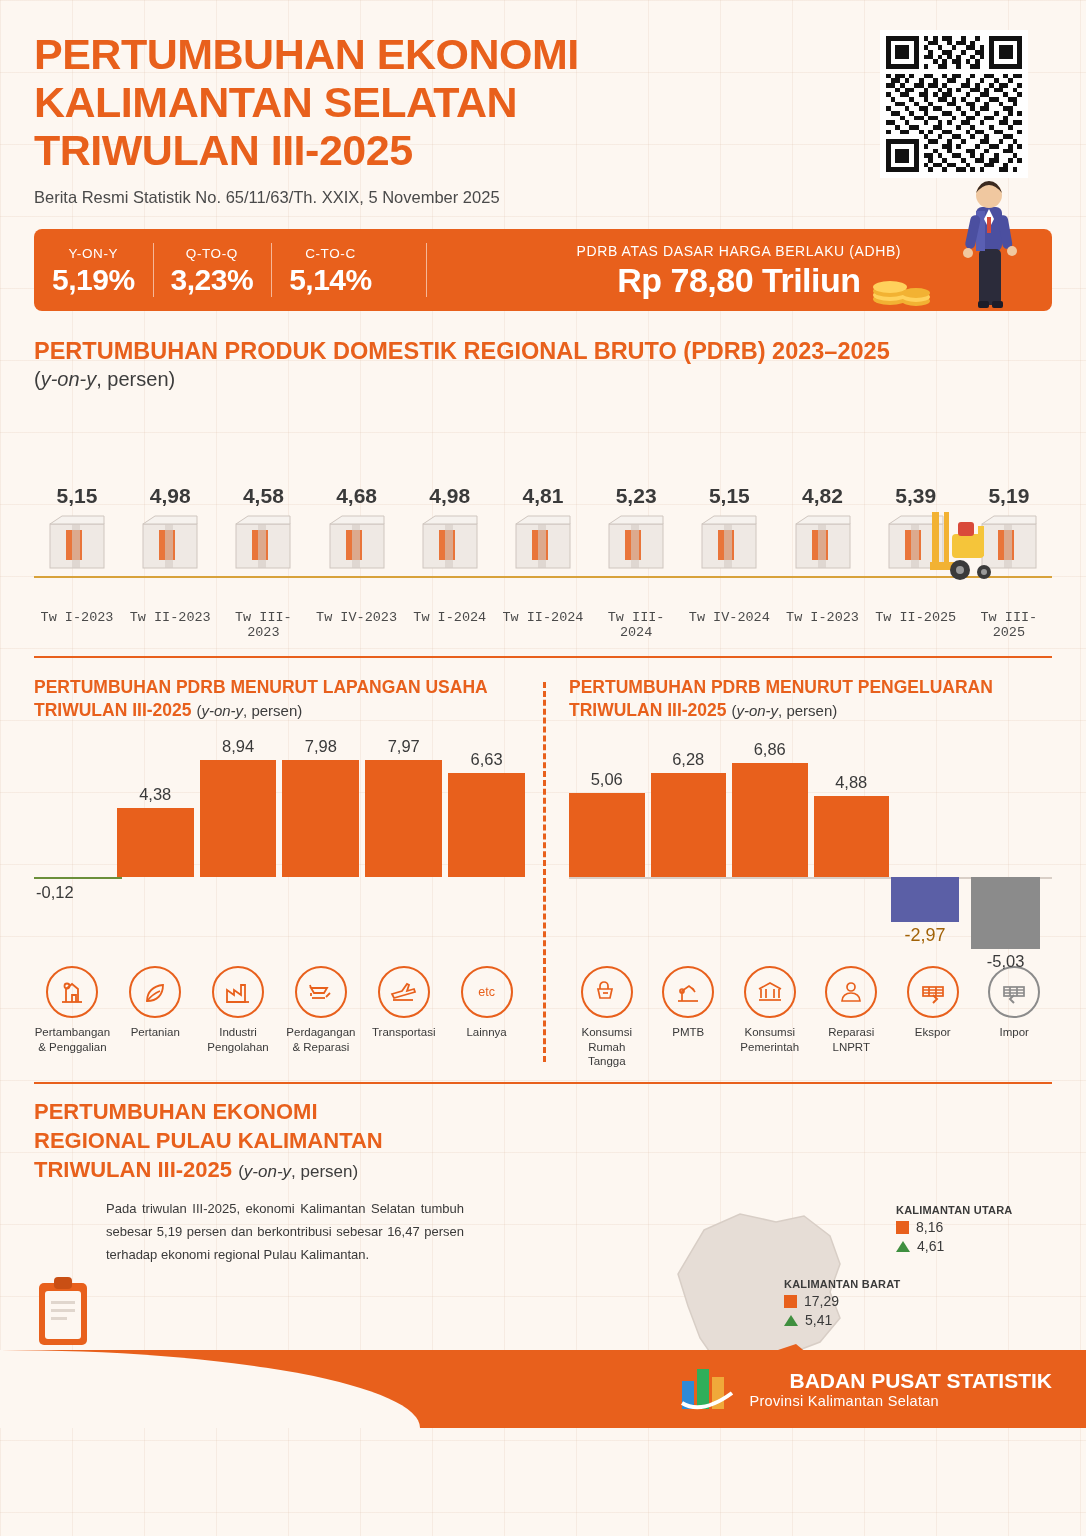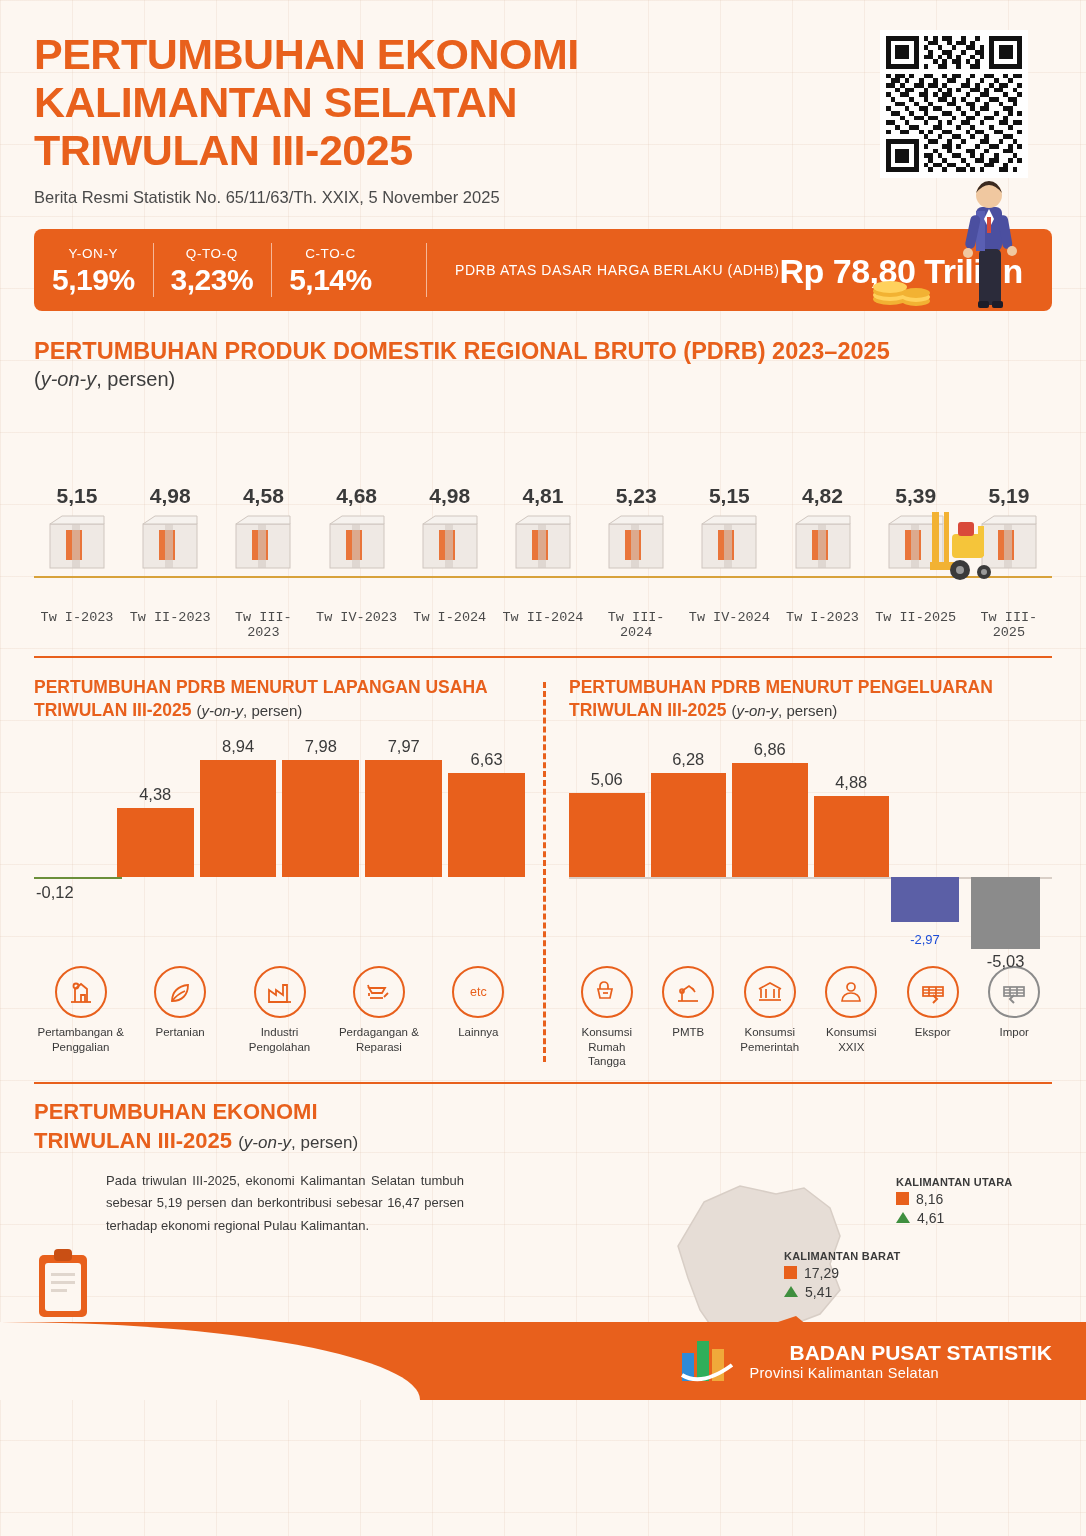--- a/index.html
+++ b/index.html
@@ -67,21 +67,21 @@
     display: flex; flex-direction: column; justify-content: center;
     position: relative;
   }
   .kpi-cell + .kpi-cell::before {
     content: "";
     position: absolute; left: 0; top: 14px; bottom: 14px;
     width: 1px; background: rgba(255,255,255,0.55);
   }
   .kpi-label { font-size: 13.5px; letter-spacing: 0.6px; margin-bottom: 2px; }
   .kpi-value { font-size: 30px; font-weight: bold; letter-spacing: -0.5px; }
-  .kpi-adhb { flex: 1; display: flex; flex-direction: row; justify-content: center; align-items: center; position: relative; margin-left: 36px; }
+  .kpi-adhb { flex: 1; display: flex; flex-direction: column; justify-content: center; align-items: center; position: relative; margin-left: 36px; }
   .kpi-adhb .kpi-label { font-size: 14px; }
   .kpi-adhb .kpi-value { font-size: 34px; }
   .mascot {
     position: absolute; right: 10px; bottom: 0; width: 110px; height: 140px;
   }
   .coins { position: absolute; right: 116px; bottom: 4px; }
 
   
   .sec-title {
     color: #E8601C;
@@ -698,20 +698,29 @@
                   <path d="M5 11l-1-3"></path>
                   <path d="M6 21h13"></path>
                   <path d="M5 19v-3"></path>
                   <path d="M20 20l4-4"></path>
                 </svg>
             </div>
             <div class="icon-cap">Perdagangan &amp; Reparasi</div>
           </div>
           <div class="icon-col">
             <div class="icon-circ">
+              <svg width="30" height="30" viewBox="0 0 30 30" fill="none" stroke="#E8601C" stroke-width="1.8">
+                  <path d="M3 17l10-3 5-7 2 1-2 6 7-2 1 3-21 6z"></path>
+                  <path d="M4 23h20"></path>
+                </svg>
+            </div>
+            <div class="icon-cap">Transportasi</div>
+          </div>
+          <div class="icon-col">
+            <div class="icon-circ">
               <span style="font-size:12.5px;">etc</span>
             </div>
             <div class="icon-cap">Lainnya</div>
           </div>
         </div>
       </div>
 
       <div class="panel right">
         <div class="p-title">
           <span>PERTUMBUHAN PDRB MENURUT PENGELUARAN</span><br>
@@ -737,21 +746,21 @@
               <div class="bar-lbl">4,88</div>
               <div class="bar" style="height:81px;"></div>
             </div>
             <div class="bar-col"></div>
             <div class="bar-col"></div>
           </div>
           <div class="zero-line" style="top:140px; left:0; right:0; background:#d9cfc7;"></div>
 
           <div style="position:absolute; top:140px; left:66.6%; width:14.2%;">
             <div class="bar neg" style="height:45px;"></div>
-            <div style="font-size:13px; color:#1d4ed8; text-align:center; margin-top:10px;">-2,97</div>
+            <div style="font-size:18px; color:#a16207; text-align:center; margin-top:3px;">-2,97</div>
           </div>
           <div style="position:absolute; top:140px; left:83.3%; width:14.2%;">
             <div class="bar neg2" style="height:72px;"></div>
             <div style="font-size:16.5px; color:#3a3a3a; text-align:center; margin-top:3px;">-5,03</div>
           </div>
         </div>
 
         <div class="icons-row">
           <div class="icon-col">
             <div class="icon-circ">
@@ -784,21 +793,21 @@
             </div>
             <div class="icon-cap">Konsumsi Pemerintah</div>
           </div>
           <div class="icon-col">
             <div class="icon-circ">
               <svg width="30" height="30" viewBox="0 0 30 30" fill="none" stroke="#E8601C" stroke-width="1.7">
                   <circle cx="15" cy="10" r="4"></circle>
                   <path d="M6 24c0-5 4-8 9-8s9 3 9 8z"></path>
                 </svg>
             </div>
-            <div class="icon-cap">Konsumsi XXIX</div>
+            <div class="icon-cap">Reparasi LNPRT</div>
           </div>
           <div class="icon-col">
             <div class="icon-circ">
               <svg width="30" height="30" viewBox="0 0 30 30" fill="none" stroke="#E8601C" stroke-width="1.7">
                   <rect x="5" y="10" width="20" height="9"></rect>
                   <path d="M5 13h20M5 16h20M11 10v9M18 10v9"></path>
                   <path d="M15 26l4-4-4-4" stroke-width="2"></path>
                 </svg>
             </div>
             <div class="icon-cap">Ekspor</div>
@@ -815,20 +824,21 @@
           </div>
         </div>
       </div>
     </div>
 
     <div class="hr-orange" style="margin-top:14px;"></div>
 
     <div class="regional">
       <div class="r-title" style="margin-top:14px;">
         <div>PERTUMBUHAN EKONOMI</div>
+        <div>REGIONAL PULAU KALIMANTAN</div>
         <div>
           <span>TRIWULAN III-2025</span>
           <span class="small">(<span class="ital">y-on-y</span><span>, persen)</span></span>
         </div>
       </div>
 
       <div class="r-body">
         <div class="r-left">
           <svg class="clipboard" viewBox="0 0 58 76">
             <rect x="5" y="8" width="48" height="62" rx="5" fill="#E8601C"></rect>

